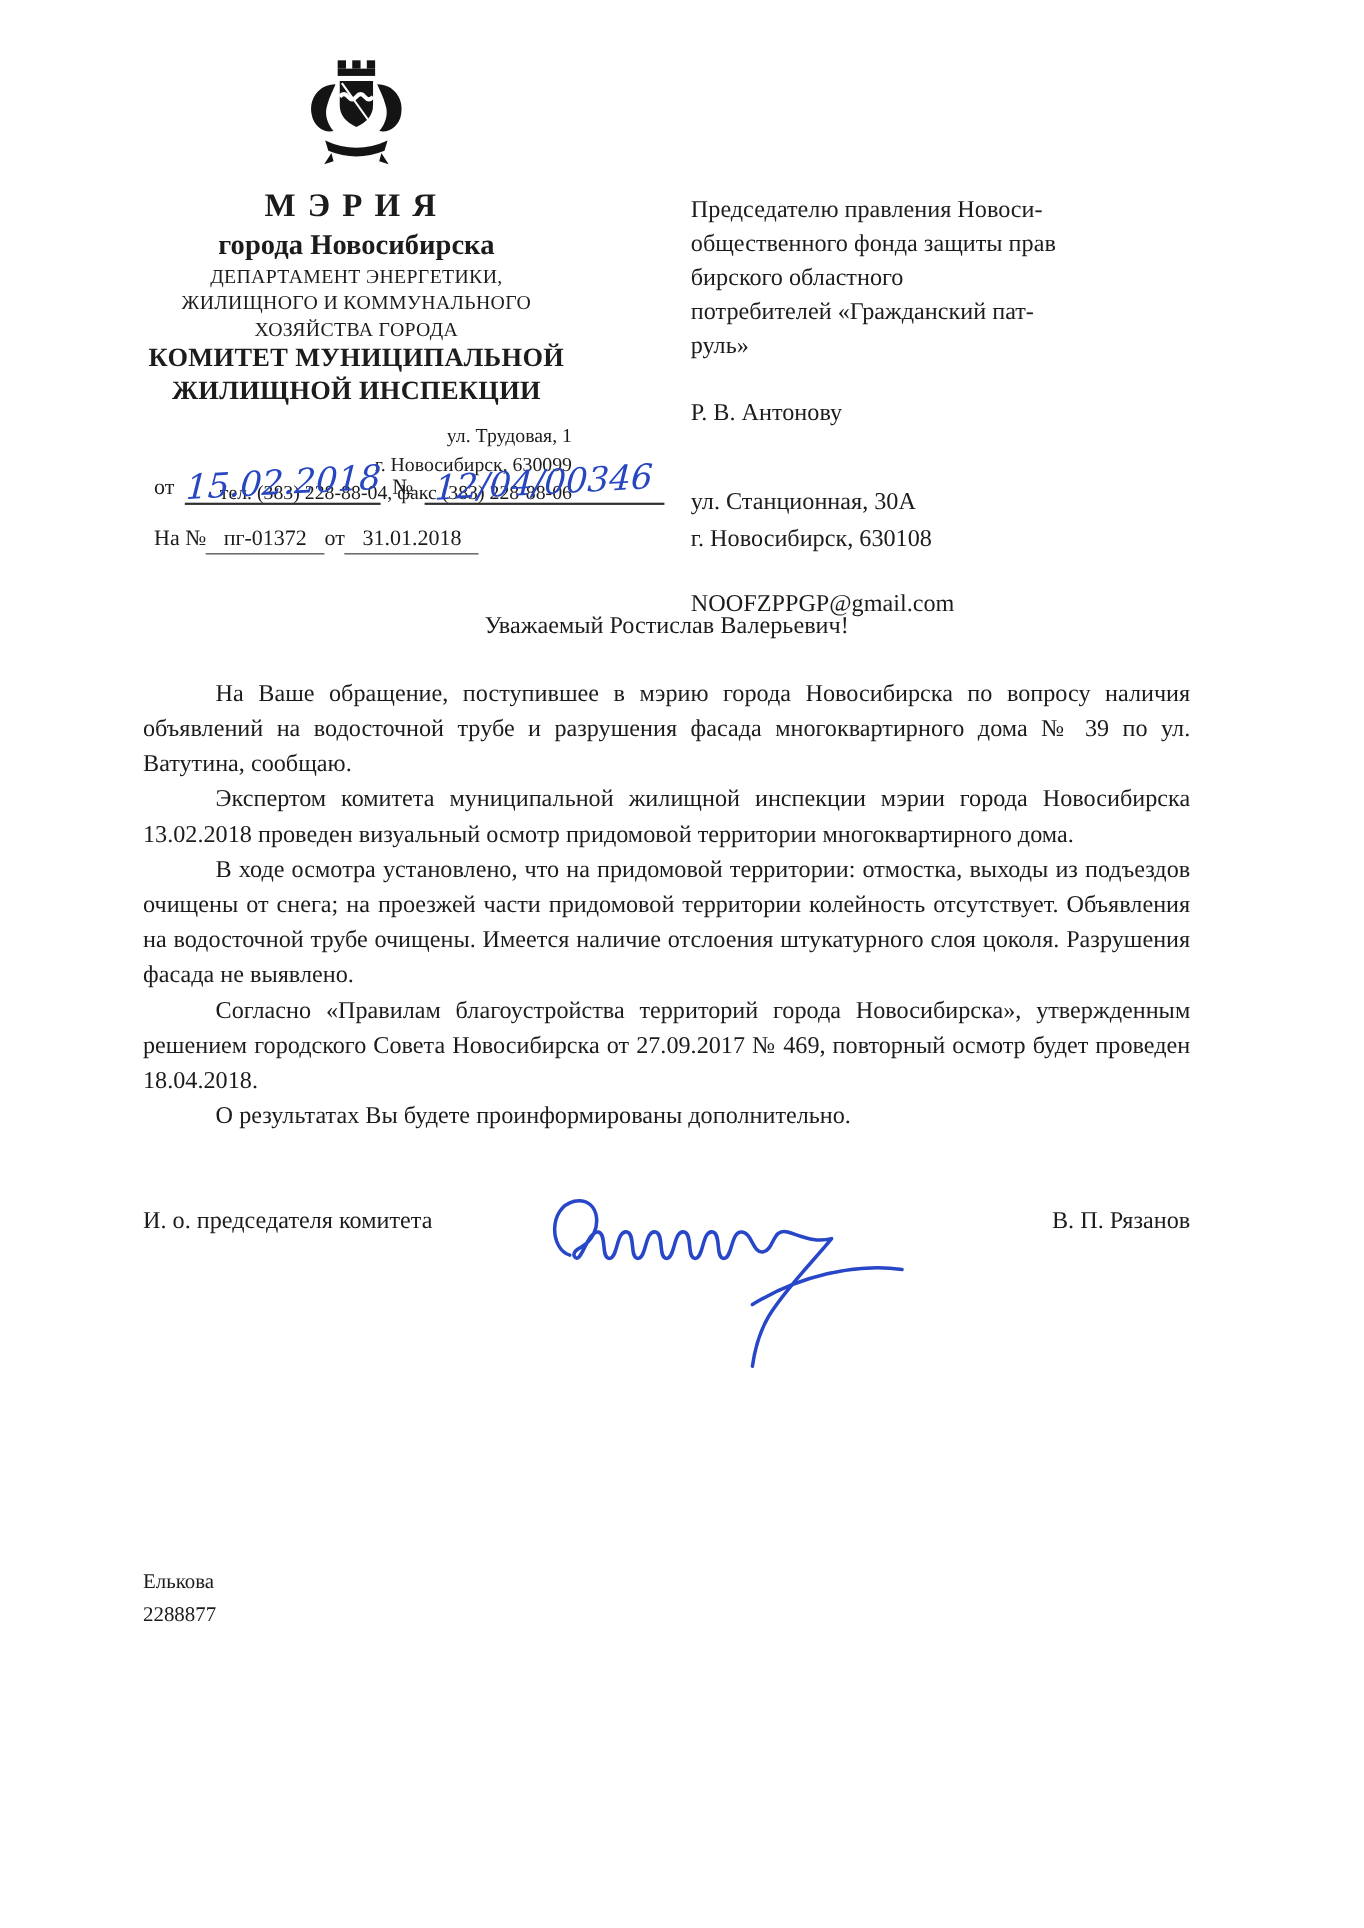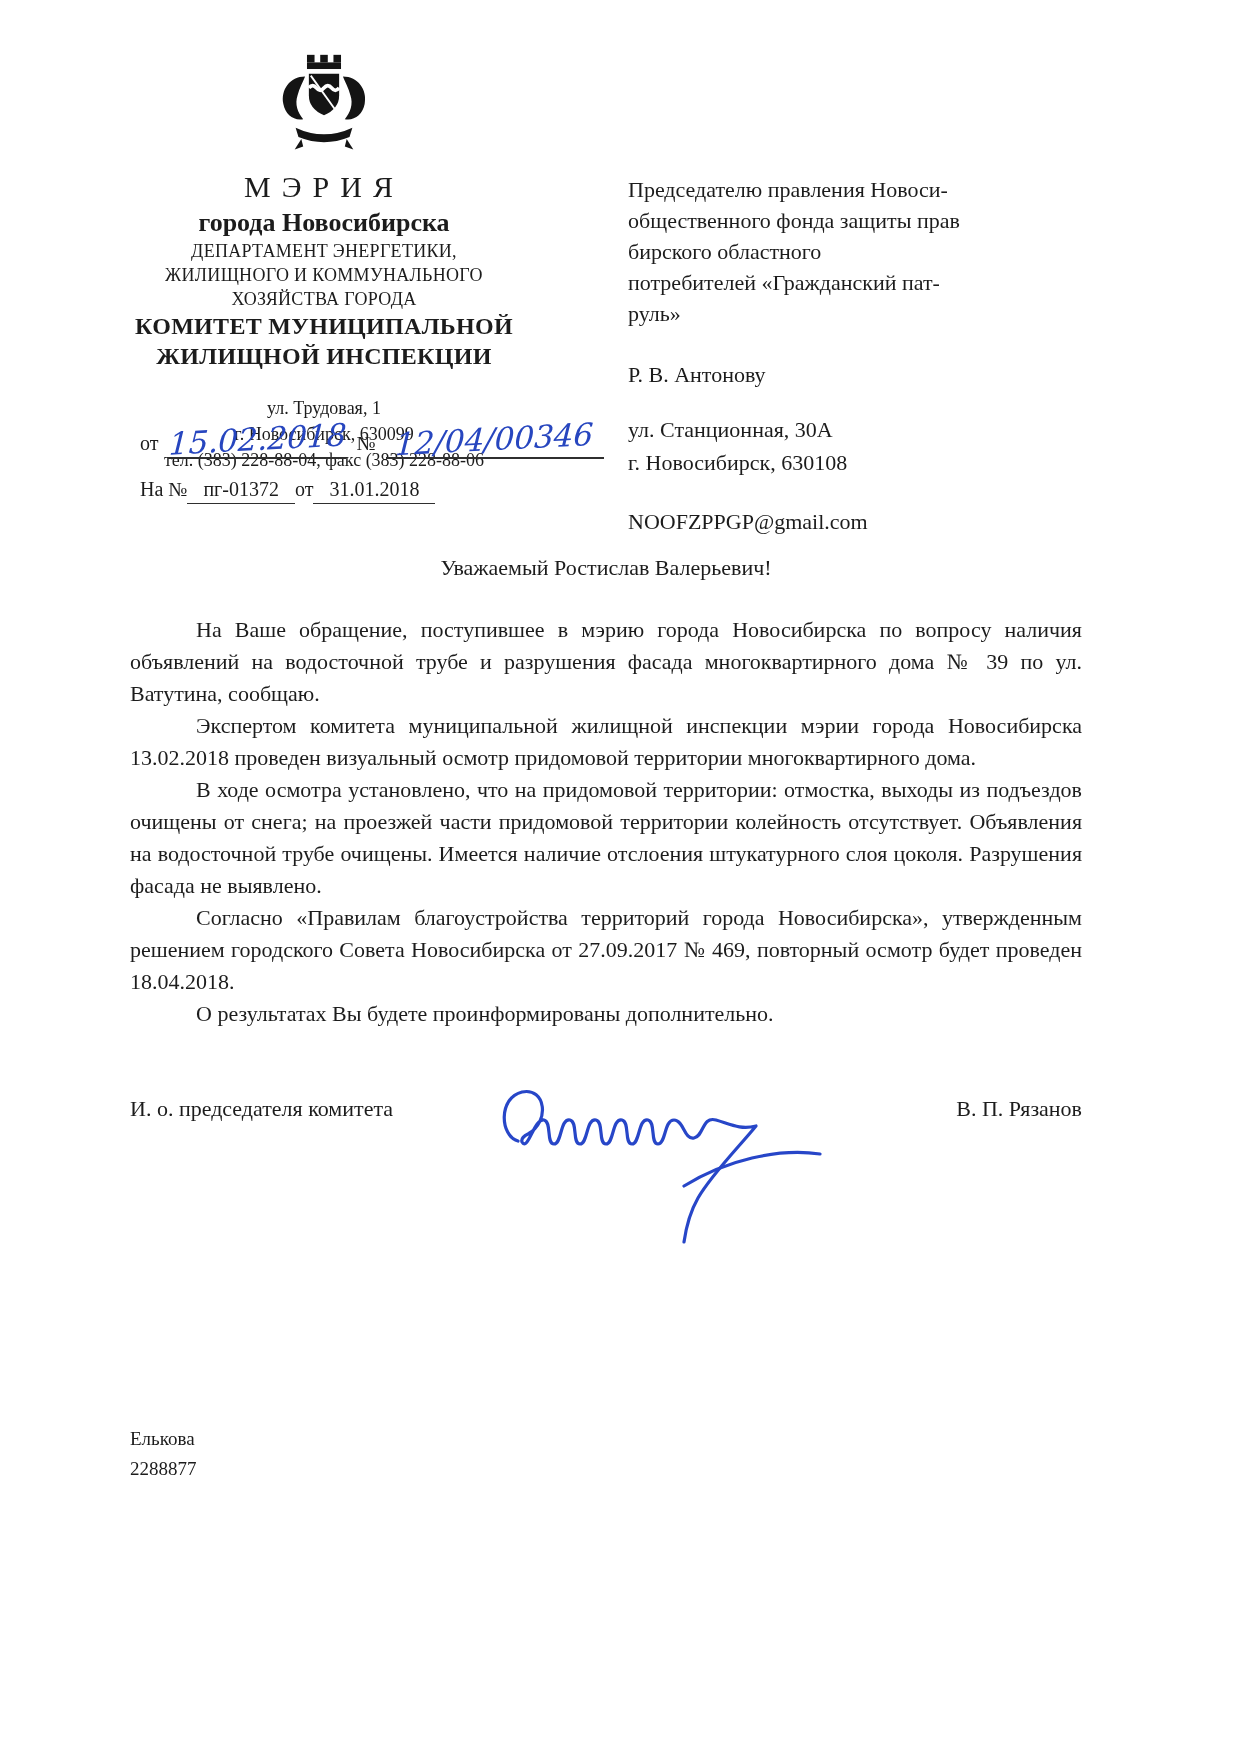--- a/index.html
+++ b/index.html
@@ -15,27 +15,27 @@
   }
 
   
   .letterhead {
     position:absolute; left:128px; top:52px; width:392px;
     text-align:center;
   }
   .emblem-wrap { height:104px; display:flex; justify-content:center; }
   .org-main {
     margin-top:14px;
-    font-size:30px; font-weight:normal; letter-spacing:11px;
+    font-size:30px; font-weight:bold; letter-spacing:11px;
   }
   .org-sub { font-size:26px; font-weight:bold; margin-top:4px; }
   .dept-line { font-size:18px; margin-top:3px; letter-spacing:0.3px; }
   .dept-line:first-of-type { margin-top:10px; }
   .committee-line { font-size:24px; font-weight:bold; margin-top:3px; letter-spacing:0.3px; }
-  .addr-block { margin-top:28px; }
+  .addr-block { margin-top:16px;text-align:right; }
   .addr-line { font-size:18px; margin-top:5px; }
 
   
   .reg-row1 {
     position:absolute; left:140px; top:424px; width:480px;
     display:flex; align-items:flex-end; font-size:20px; gap:10px;
   }
   .hw-slot {
     border-bottom:2px solid #2f2f2f;
     display:inline-block; text-align:center;
@@ -62,21 +62,21 @@
     font-size:20px;
   }
 
   
   .recipient {
     position:absolute; left:628px; top:175px; width:470px;
     font-size:22px; line-height:1.32;font-family:Liberation Serif, serif;
   }
   .recipient .org-lines div { margin-bottom:2px; }
   .recipient-name { margin-top:32px; }
-  .recipient-addr { margin-top:26px; }
+  .recipient-addr { margin-top:52px; }
   .recipient-addr div { margin-bottom:4px; }
   .recipient-email { margin-top:30px; }
 
   
   .letter-body {
     position:absolute; left:130px; top:552px; width:952px;
     font-size:22px; line-height:32px;
   }
   .salutation { text-align:center; margin-bottom:30px; }
   .letter-body p {

